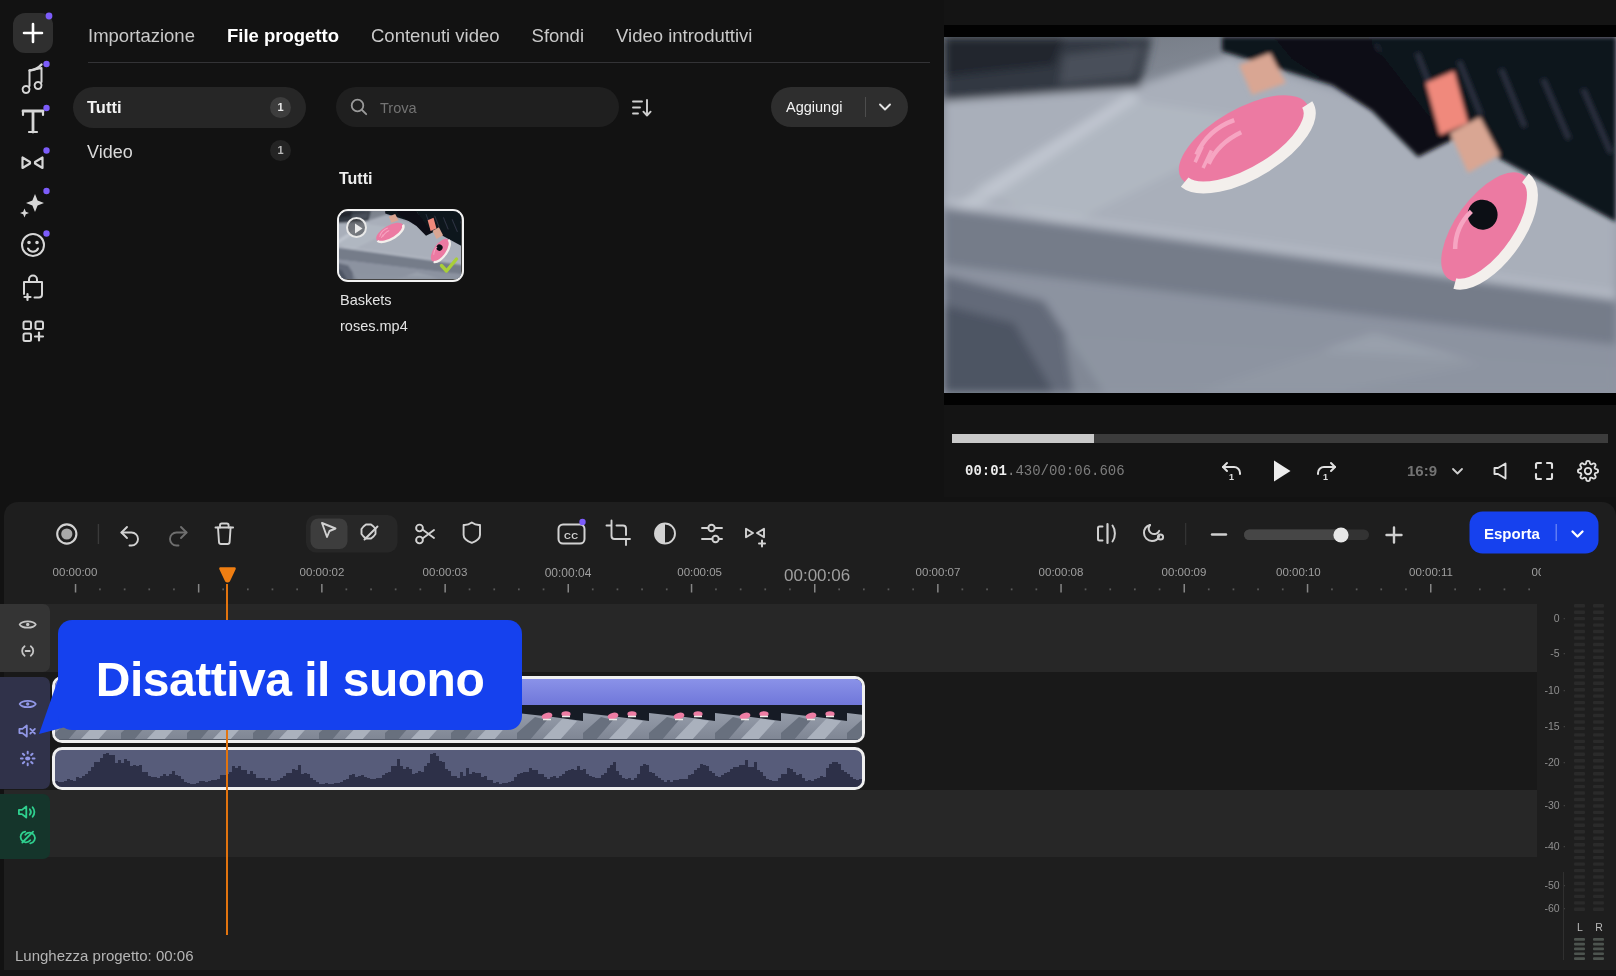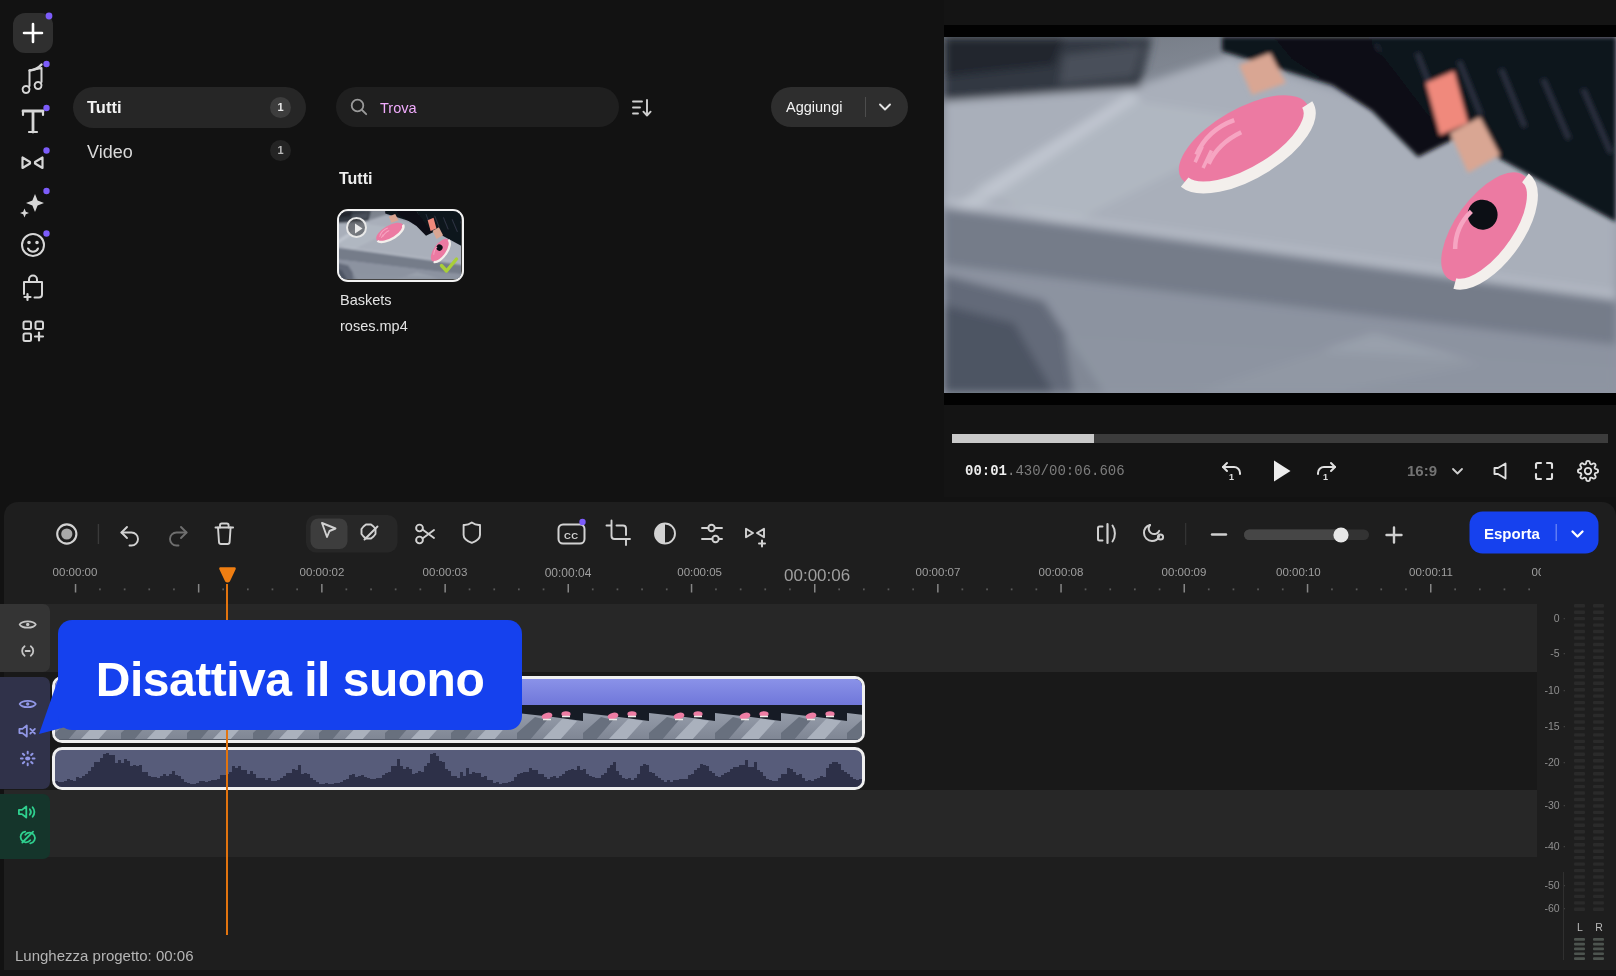--- a/index.html
+++ b/index.html
@@ -124,36 +124,42 @@
         <circle cx="49" cy="16" r="3.4"></circle>
         <circle cx="46.5" cy="64" r="3.2"></circle>
         <circle cx="46.5" cy="108" r="3.2"></circle>
         <circle cx="46.5" cy="150.5" r="3.2"></circle>
         <circle cx="46.5" cy="191" r="3.2"></circle>
         <circle cx="46.5" cy="233.5" r="3.2"></circle>
       </g>
     </svg>
   </div>
 
+  <div class="abs" id="tabs" style="left:64px;top:0;width:880px;height:70px;">
+    <div class="abs" style="left:24px;top:25px;width:860px;font-size:18.5px;color:#c9c9c9;white-space:nowrap;">
+      <span style="margin-right:32px;">Importazione</span><span style="margin-right:32px;color:#fff;font-weight:bold;">File progetto</span><span style="margin-right:32px;">Contenuti video</span><span style="margin-right:32px;">Sfondi</span><span>Video introduttivi</span>
+    </div>
+    <div class="abs" style="left:24px;top:62px;width:842px;height:1px;background:#333336;"></div>
+  </div>
 
   <div class="abs" id="library" style="left:64px;top:70px;width:880px;height:427px;">
 
     <div class="abs" style="left:9px;top:17px;width:233px;height:41px;border-radius:21px;background:#262626;"></div>
     <div class="abs" style="left:23px;top:28px;font-size:16.5px;font-weight:bold;color:#f2f2f2;">Tutti</div>
     <div class="abs" style="left:206px;top:27px;width:21px;height:21px;border-radius:50%;background:#3d3d3d;color:#e8e8e8;font-size:11px;font-weight:bold;text-align:center;line-height:21px;">1</div>
 
     <div class="abs" style="left:23px;top:72px;font-size:18px;color:#d9d9d9;">Video</div>
     <div class="abs" style="left:206px;top:70px;width:21px;height:21px;border-radius:50%;background:#242424;color:#b9b9b9;font-size:11px;font-weight:bold;text-align:center;line-height:21px;">1</div>
 
     <div class="abs" style="left:272px;top:17px;width:283px;height:40px;border-radius:20px;background:#1f1f1f;"></div>
     <svg class="abs" style="left:286px;top:28px" width="18" height="18" viewBox="0 0 18 18" fill="none" stroke="#9a9a9a" stroke-width="1.8" stroke-linecap="round">
         <circle cx="7.5" cy="7.5" r="5.8"></circle>
         <path d="M12 12l4.2 4.2"></path>
       </svg>
-    <div class="abs" style="left:316px;top:30px;font-size:14.5px;color:#f0abfc;">Trova</div>
+    <div class="abs" style="left:316px;top:30px;font-size:14.5px;color:#737373;">Trova</div>
 
     <svg class="abs" style="left:566px;top:27px" width="24" height="22" viewBox="0 0 24 22" fill="none" stroke="#cfcfcf" stroke-width="1.9" stroke-linecap="round">
       <path d="M3 4.5h9M3 10.5h7M3 16.5h5"></path>
         <path d="M17 3v15.5M17 18.5l-3.6-3.8M17 18.5l3.6-3.8"></path>
     </svg>
 
     <div class="abs" style="left:707px;top:17px;width:137px;height:40px;border-radius:20px;background:#2e2e2e;"></div>
     <div class="abs" style="left:722px;top:29px;font-size:14.5px;color:#f2f2f2;">Aggiungi</div>
     <div class="abs" style="left:801px;top:27px;width:1px;height:20px;background:#4d4d4d;"></div>
     <svg class="abs" style="left:814px;top:32px" width="14" height="10" viewBox="0 0 14 10" fill="none" stroke="#e2e2e2" stroke-width="1.9" stroke-linecap="round" stroke-linejoin="round">

